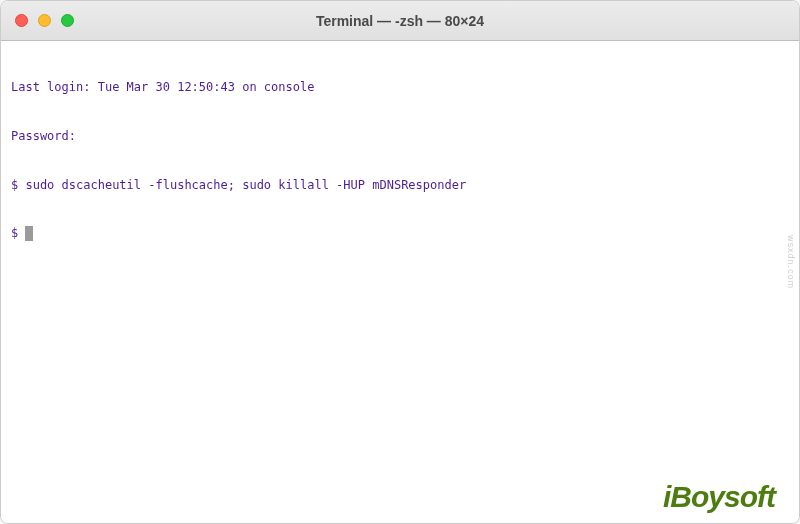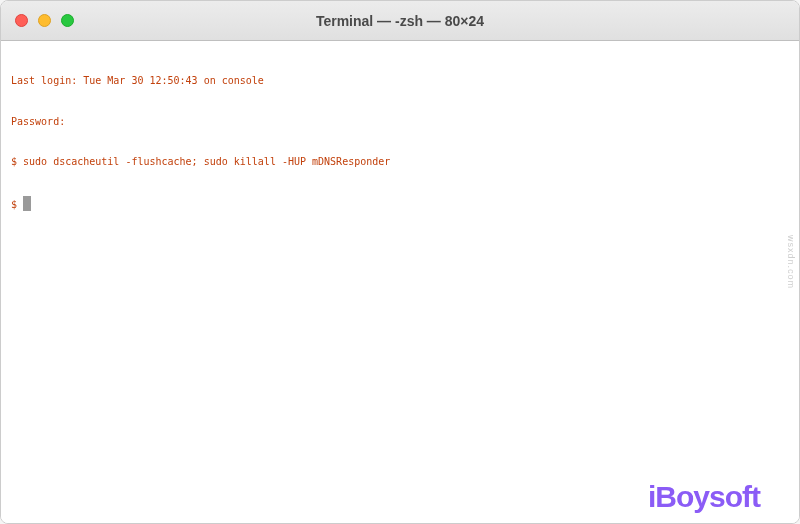--- a/index.html
+++ b/index.html
@@ -53,43 +53,44 @@
       font-size: 14px;
       font-weight: 600;
       color: #4a4a4a;
       pointer-events: none;
     }
     .terminal-body {
       flex: 1;
       background: #ffffff;
       padding: 6px 10px;
       font-family: "Andale Mono", "Menlo", "Consolas", monospace;
-      font-size: 10px;
+      font-size: 12px;
       line-height: 1.35;
-      color: #c2410c;
+      color: #4c1d95;
       white-space: pre;
       overflow: hidden;
     }
     .line { display: block; }
     .cursor {
       display: inline-block;
       width: 8px;
       height: 15px;
       background: #9a9a9a;
       vertical-align: text-bottom;
       margin-bottom: -1px;
     }
     .watermark {
       position: absolute;
-      right: 40px;
+      right: 25px;
       bottom: 10px;
       font-family: Arial, sans-serif;
       font-size: 30px;
       font-weight: 800;
-      color: #8b5cf6;
+      font-style: italic;
+      color: #4d7c0f;
       letter-spacing: -1px;
     }
     .side-label {
       position: absolute;
       right: 4px;
       top: 50%;
       transform: translateY(-50%) rotate(0deg);
       writing-mode: vertical-rl;
       font-size: 9px;
       color: #cfcfcf;

